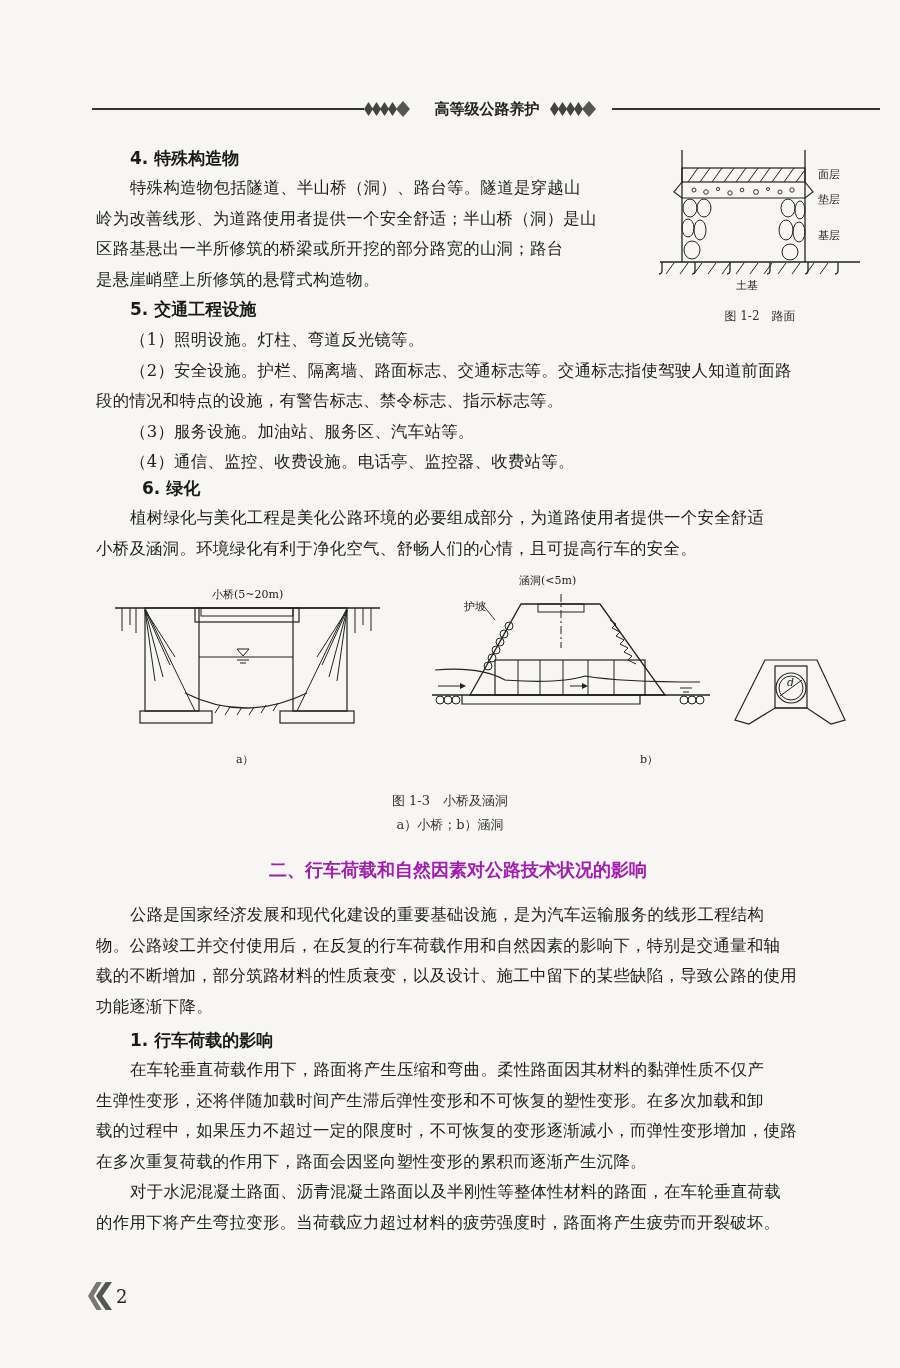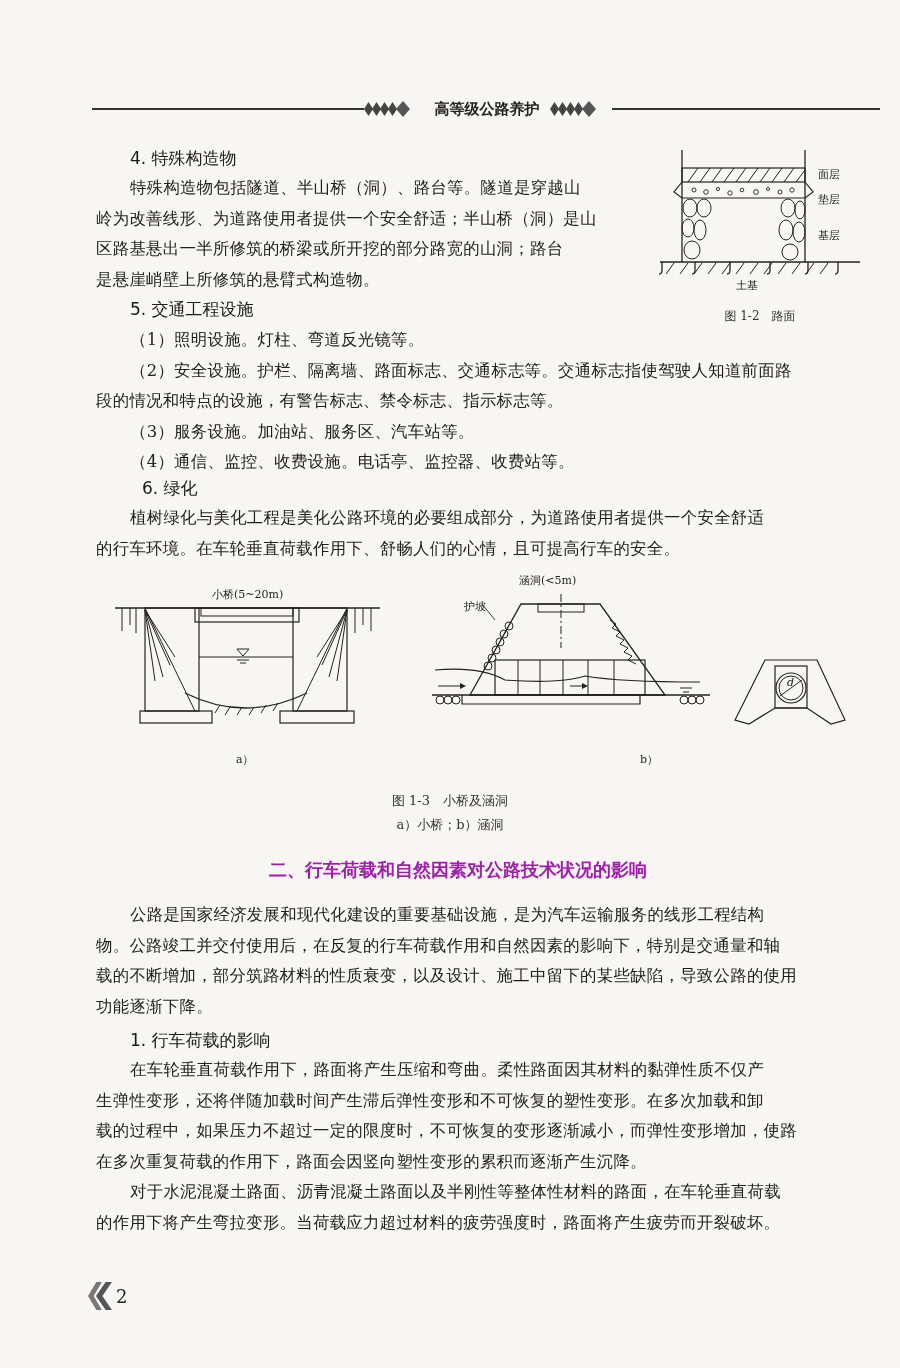--- a/index.html
+++ b/index.html
@@ -15,21 +15,21 @@
   .running-header { position:absolute; left:92px; top:96px; width:788px; height:26px; }
   .rh-line-left { position:absolute; left:0; top:12px; width:272px; height:2px; background:#333; }
   .rh-line-right { position:absolute; left:520px; top:12px; width:268px; height:2px; background:#333; }
   .rh-diamonds { position:absolute; top:2px; height:22px; display:flex; align-items:center; }
   .rh-diamonds.left { left:272px; }
   .rh-diamonds.right { left:458px; }
   .dia { width:9px; height:14px; background:#444; clip-path:polygon(50% 0,100% 50%,50% 100%,0 50%); margin-right:-1px; }
   .dia.big { width:14px; height:16px; background:#555; }
   .rh-title { position:absolute; left:330px; top:0; width:130px; text-align:center; font-family:"DejaVu Sans","Liberation Sans",sans-serif; font-size:15px; font-weight:bold; color:#222; line-height:26px; }
 
-  .h-bold { position:absolute; font-family:"DejaVu Sans","Liberation Sans",sans-serif; font-weight:normal; font-size:17px; color:#1a1a1a; }
+  .h-bold { position:absolute; font-family:"DejaVu Sans","Liberation Sans",sans-serif; font-weight:bold; font-size:17px; color:#1a1a1a; }
   .para { position:absolute; font-size:16.4px; line-height:30.5px; letter-spacing:0.3px; color:#1e1e1e; text-align:justify; }
   .line { display:block; white-space:nowrap; }
 
   .caption { position:absolute; font-size:12px; color:#333; text-align:center; }
   .diag-label { position:absolute; font-size:11px; color:#222; white-space:nowrap; }
 
   .section-title { position:absolute; left:8px; width:900px; top:858px; text-align:center; font-family:"DejaVu Sans","Liberation Sans",sans-serif; font-weight:bold; font-size:18px; color:#a21caf; }
 
   .footer { position:absolute; left:88px; top:1282px; height:28px; display:flex; align-items:center; }
   .chev { width:14px; height:28px; background:#777; clip-path:polygon(100% 0, 40% 50%, 100% 100%, 60% 100%, 0 50%, 60% 0); margin-right:-6px; }
@@ -151,21 +151,21 @@
     <span class="line" style="padding-left:34px;">（1）照明设施。灯柱、弯道反光镜等。</span>
     <span class="line" style="padding-left:34px;">（2）安全设施。护栏、隔离墙、路面标志、交通标志等。交通标志指使驾驶人知道前面路</span>
     <span class="line">段的情况和特点的设施，有警告标志、禁令标志、指示标志等。</span>
     <span class="line" style="padding-left:34px;">（3）服务设施。加油站、服务区、汽车站等。</span>
     <span class="line" style="padding-left:34px;">（4）通信、监控、收费设施。电话亭、监控器、收费站等。</span>
   </div>
 
   <div class="h-bold" style="left:142px;top:477px;">6. 绿化</div>
   <div class="para" style="left:96px;top:503px;width:780px;">
     <span class="line" style="padding-left:34px;">植树绿化与美化工程是美化公路环境的必要组成部分，为道路使用者提供一个安全舒适</span>
-    <span class="line">的行车环境。在车轮垂直荷载作用下、舒畅人们的心情，且可提高行车的安全。</span>
+    <span class="line">小桥及涵洞。环境绿化有利于净化空气、舒畅人们的心情，且可提高行车的安全。</span>
   </div>
 
   <div>
 
     <div class="diag-label" style="left:212px;top:587px;">小桥(5~20m)</div>
     <svg width="270" height="120" style="left:115px;top:605px;">
       <line x1="0" y1="3" x2="265" y2="3" stroke="#222" stroke-width="1.5"></line>
       <g stroke="#222" stroke-width="1">
           <line x1="7" y1="3" x2="7" y2="26"></line>
           <line x1="15" y1="3" x2="15" y2="20"></line>

